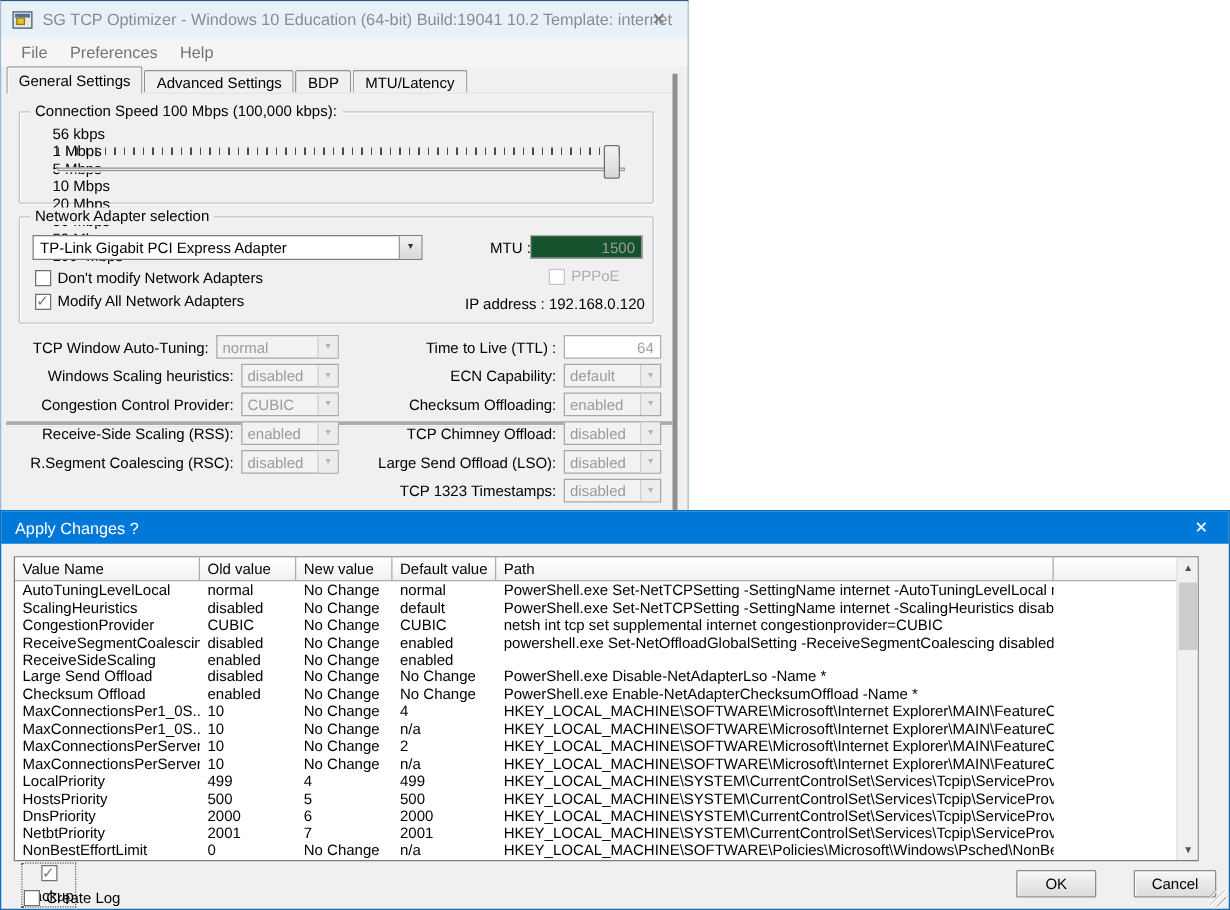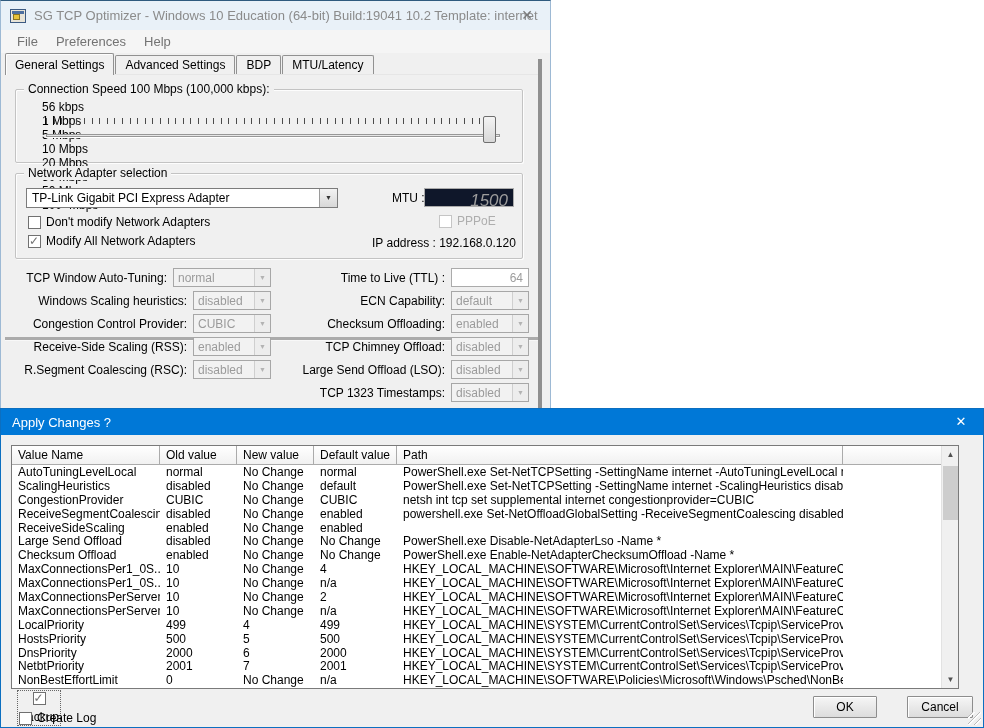--- a/index.html
+++ b/index.html
@@ -13,21 +13,21 @@
   .titlebar { position:absolute; left:0; top:0; right:0; height:29px; background:#e9f1f8; display:flex; align-items:center; }
   .app-icon { position:relative; width:16px; height:14px; margin:0 8px 0 9px; border:1px solid #3c5a82; background:#e8e4d8; }
   .app-icon::before { content:""; position:absolute; left:1px; right:1px; top:1px; height:3px; background:#4d6fa0; }
   .app-icon::after { content:""; position:absolute; left:2px; bottom:2px; width:5px; height:4px; background:#e8c33a; border:1px solid #8a7420; }
   .title-text { color:#8b8b8b; font-size:13px; white-space:nowrap; }
   .win-close { position:absolute; right:12px; top:5px; width:22px; height:19px; color:#7a7a7a; font-size:14px;
                text-align:center; line-height:19px; }
   .menubar { position:absolute; left:0; top:29px; right:0; height:23px; background:#f5f5f5; display:flex; align-items:center; padding-left:7px; }
   .menu-item { padding:3px 9px; color:#737373; font-size:13px; }
 
-  .tabstrip { position:absolute; left:4px; top:52px; right:18px; height:22px; display:flex; align-items:center; }
+  .tabstrip { position:absolute; left:4px; top:52px; right:18px; height:22px; display:flex; align-items:flex-end; }
   .tab { position:relative; height:19px; line-height:18px; padding:0 9px; background:#f0f0f0;
          border:1px solid #919191; border-bottom:none; margin-right:1px; font-size:12px; border-radius:2px 2px 0 0; }
   .tab.active { height:22px; line-height:22px; z-index:3; background:#f0f0f0; box-shadow:inset 1px 1px 0 #fdfdfd; }
   .page { position:absolute; left:4px; top:73px; width:533px; height:339px; background:#f0f0f0;
           border-top:1px solid #e6e6e6; }
   .page-edge { position:absolute; left:537px; top:58px; width:4px; height:354px; background:#8f8f8f; }
 
   .groupbox { position:absolute; border:1px solid #c3c3c3; border-radius:2px; box-shadow:1px 1px 0 #fdfdfd, inset 1px 1px 0 #fdfdfd; }
   .gb-label { position:absolute; top:-8px; left:8px; background:#f0f0f0; padding:0 4px; font-size:12px; color:#000; white-space:nowrap; }
 
@@ -38,22 +38,22 @@
   .speed-groove { position:absolute; left:30px; right:22px; top:44px; height:3px; background:#e6e6e6;
                   border:1px solid #979797; box-shadow:0 1px 0 #fff; }
   .speed-thumb { position:absolute; left:467px; top:26px; width:13px; height:27px;
                  background:linear-gradient(#f4f4f4,#d7d7d7); border:1px solid #6f6f6f; border-radius:2px; z-index:2; }
 
   
   .combo { position:absolute; display:flex; height:20px; border:1px solid #7c7c7c; background:#fff; }
   .combo .cmb-txt { flex:1; padding:2px 5px; font-size:12px; color:#000; white-space:nowrap; overflow:hidden; }
   .combo .cmb-btn { width:18px; background:linear-gradient(#f3f3f3,#d8d8d8); border-left:1px solid #9a9a9a;
                     font-size:7px; color:#333; text-align:center; line-height:18px; }
-  .tbox { position:absolute; height:19px; border:1px solid #ababab; background:#0f172a; color:#9d9d9d;
-          font-size:17px; text-align:right; padding:2px 5px;font-style:italic; }
+  .tbox { position:absolute; height:19px; border:1px solid #ababab; background:#14532d; color:#9d9d9d;
+          font-size:12px; text-align:right; padding:2px 5px; }
   .flabel { position:absolute; font-size:12px; color:#000; white-space:nowrap; }
 
   .cb { position:absolute; display:flex; align-items:center; gap:5px; }
   .cb-box { width:13px; height:13px; background:#fff; border:1px solid #707070; position:relative; flex:0 0 13px; }
   .cb.disabled .cb-box { border-color:#c5c5c5; }
   .cb.checked .cb-box::after { content:"✓"; position:absolute; left:0px; top:-2px; font-size:12px; color:#757575; }
   .cb-lbl { font-size:12px; color:#000; white-space:nowrap; }
   .cb.disabled .cb-lbl { color:#aeaeae; }
   .cb.focused { outline:1px dotted #666; outline-offset:1px; }
 

